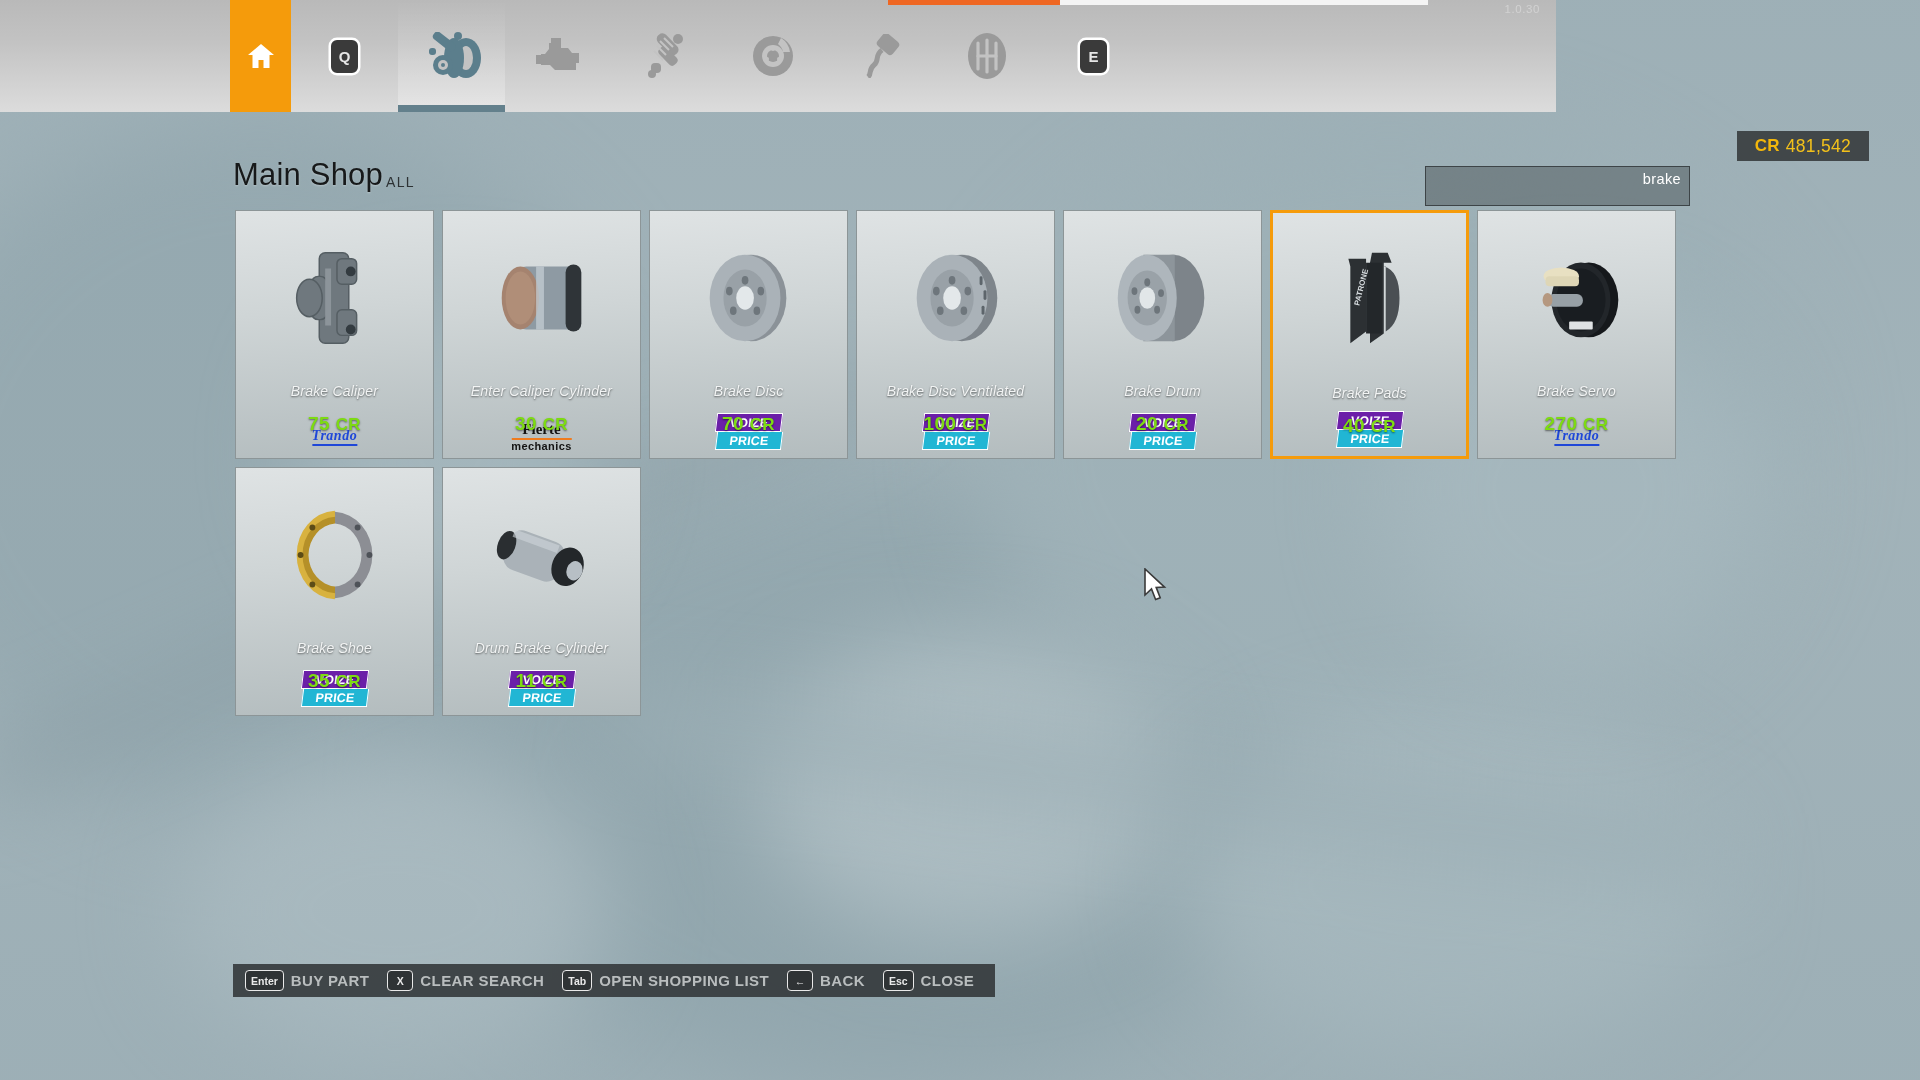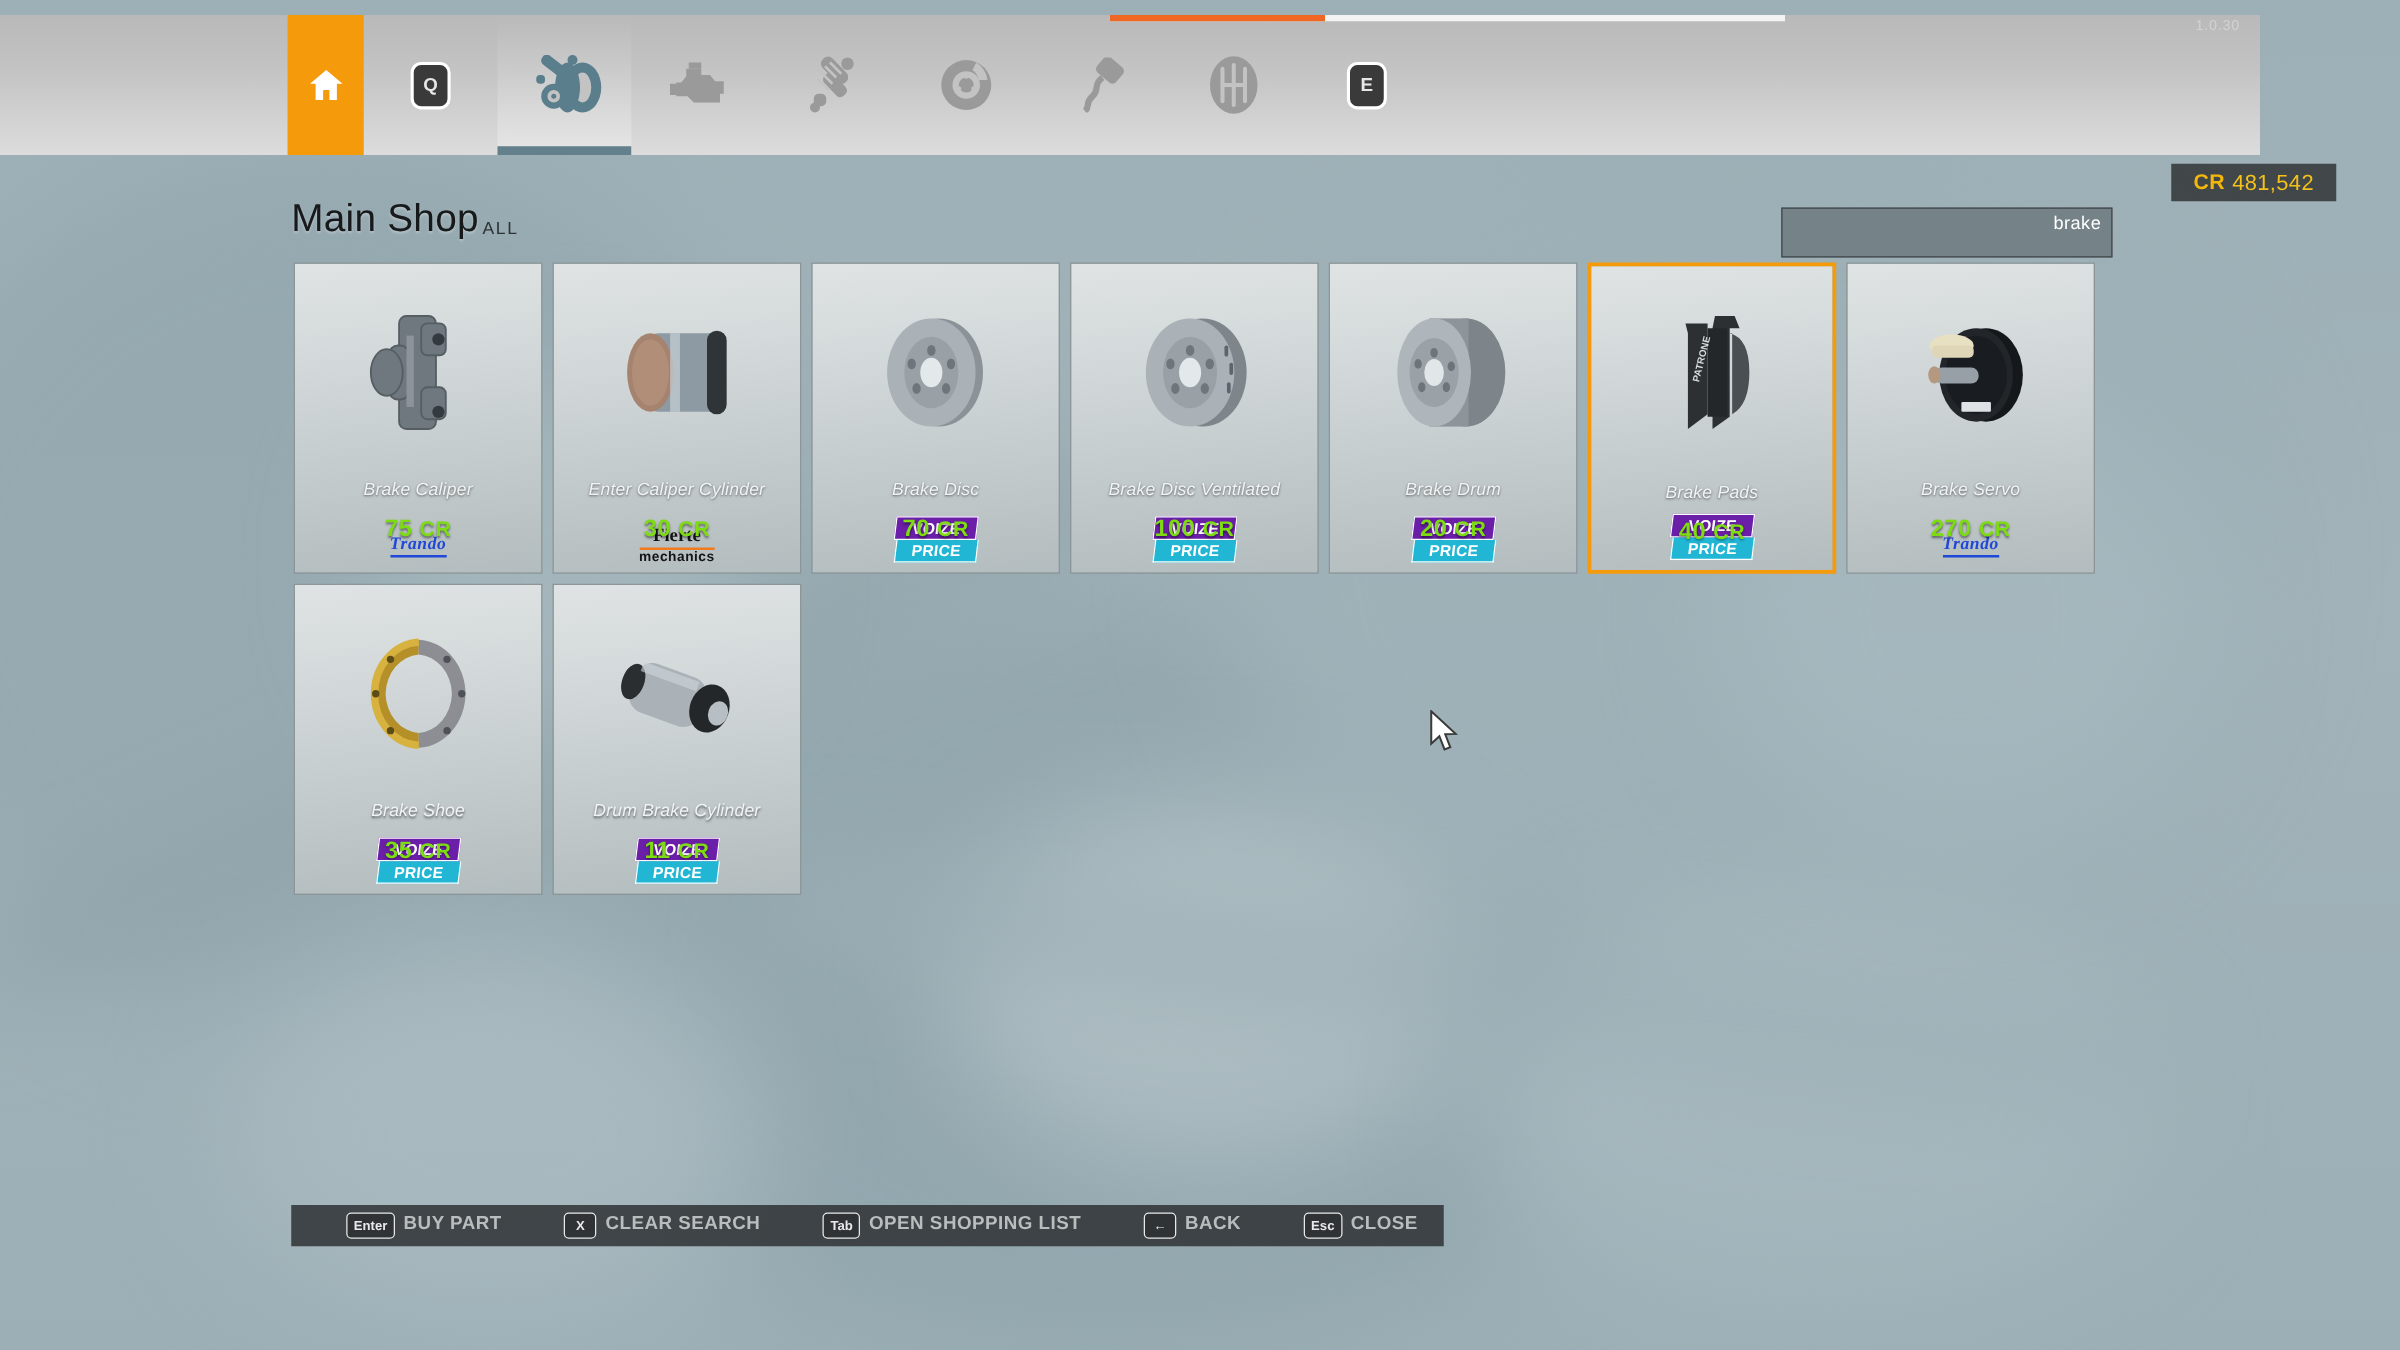--- a/index.html
+++ b/index.html
@@ -11,21 +11,21 @@
   }
 
   
   #bg-layer { position:absolute; inset:0; overflow:hidden; background:#a3b4ba; }
   #bg-layer .blob { position:absolute; border-radius:50%; filter:blur(46px); }
   #bg-layer .bar  { position:absolute; filter:blur(40px); }
   #bg-tint { position:absolute; inset:0;
      background:linear-gradient(180deg, rgba(150,170,178,.42) 0%, rgba(158,176,183,.30) 45%, rgba(150,170,178,.48) 100%); }
 
   
-  #topnav { position:absolute; left:0; top:12px; width:1808px; height:112px;
+  #topnav { position:absolute; left:0; top:0; width:1556px; height:112px;
     background:linear-gradient(180deg,#b9b9b9 0%,#c3c3c3 38%,#dcdcdc 100%); z-index:5; }
   #progress-track { position:absolute; left:888px; top:0; width:540px; height:5px; background:#f4f4f4; }
   #progress-fill  { position:absolute; left:888px; top:0; width:172px; height:5px; background:#ef6723; }
   #version { position:absolute; right:16px; top:3px; font-size:11.5px; color:#d2d2d2; letter-spacing:.6px; }
 
   #navstrip { position:absolute; left:230px; top:0; height:112px; display:flex; align-items:stretch; }
   .navtab { width:107px; height:112px; position:relative; display:flex; align-items:center; justify-content:center; }
   .navtab.home { width:61px; background:#f59b0b; }
   .navtab.active { background:linear-gradient(180deg,rgba(255,255,255,0) 0%,rgba(255,255,255,.30) 100%); }
   .navtab.active::after { content:""; position:absolute; left:0; right:0; bottom:0; height:7px; background:#63808c; }
@@ -75,21 +75,21 @@
      font-family:"Liberation Serif", serif; font-style:italic; font-weight:700; font-size:14px;
      color:#1f47d8; border-bottom:2px solid #1f47d8; letter-spacing:.5px; }
   .badge-fierte { position:absolute; left:50%; transform:translateX(-50%); bottom:6px; text-align:center; }
   .badge-fierte .f1 { font-family:"Liberation Serif", serif; font-weight:700; font-size:15px; color:#141414;
      border-bottom:2px solid #ef7b1e; line-height:1.05; }
   .badge-fierte .f2 { font-family:Liberation Sans, sans-serif; font-weight:700; font-size:11px; color:#141414; letter-spacing:.4px; }
 
   
   #hintbar { position:absolute; left:233px; top:964px; height:33px;
      background:rgba(46,50,52,.86); display:flex; align-items:center; padding:0 12px; gap:9px; z-index:6; }
-  .hint { display:flex; align-items:flex-start; gap:7px; margin-right:9px;margin-left:32px; }
+  .hint { display:flex; align-items:center; gap:7px; margin-right:9px; }
   .hint .cap { min-width:26px; height:21px; padding:0 5px; border:1.8px solid #e9e9e9; border-radius:4px;
      background:#2f3335; color:#e9e9e9; font-size:10.5px; font-weight:700;
      display:flex; align-items:center; justify-content:center; }
   .hint .lbl { color:#b9bdbe; font-size:15px; font-weight:600; letter-spacing:.4px; }
 
   
   #cursor { position:absolute; left:1143px; top:568px; z-index:20; }
 </style>
 </head>
 <body>

